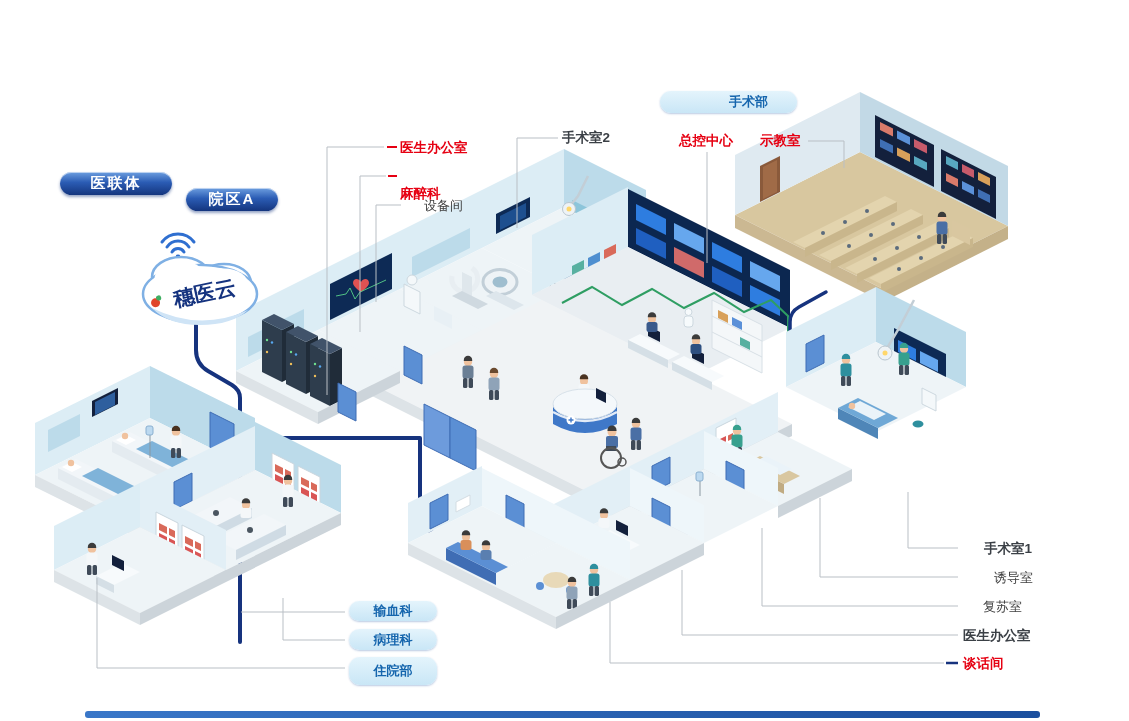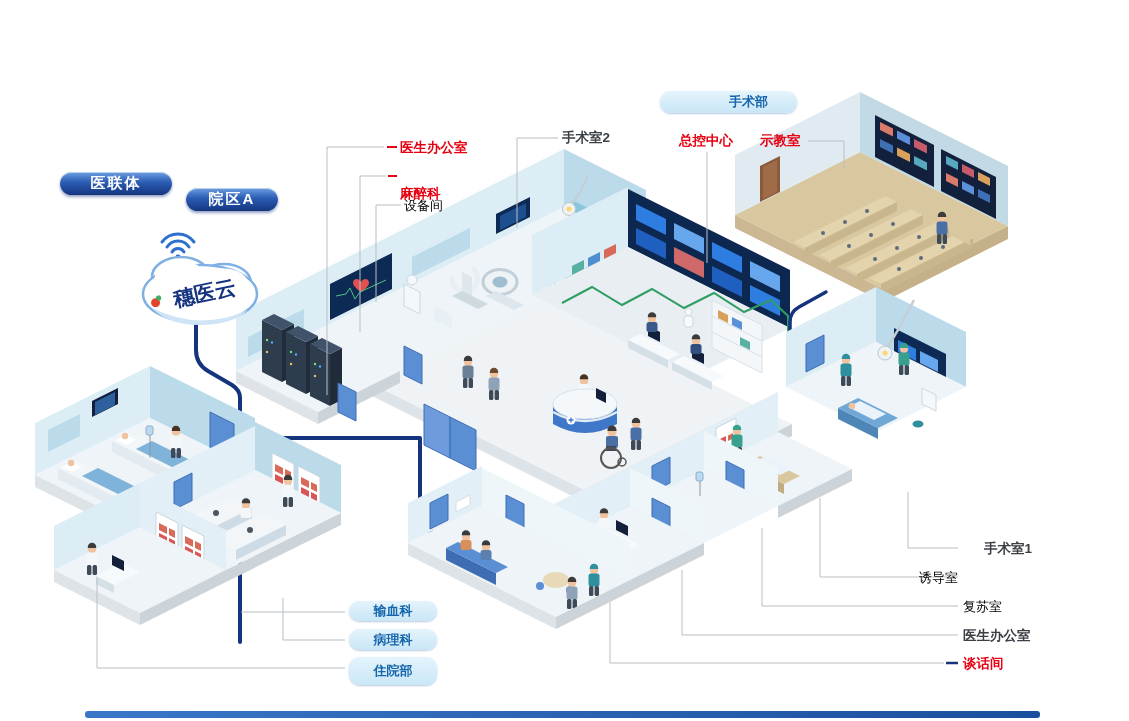--- a/index.html
+++ b/index.html
@@ -2,21 +2,21 @@
 <html><head>
 <meta charset="utf-8">
 <style>
   html,body{margin:0;padding:0;background:#fff;}
   .stage{position:relative;width:1129px;height:721px;background:#ffffff;overflow:hidden;
          font-family:"Liberation Sans",sans-serif;}
   .stage svg{position:absolute;left:0;top:0;}
   svg text{font-family:"Liberation Sans",sans-serif;}
   .lbl{position:absolute;white-space:nowrap;line-height:16px;font-size:13.5px;}
   .lbl-red{color:#e60012;font-weight:700;}
-  .lbl-gray{color:#000000;font-weight:400;font-size:13px;}
+  .lbl-gray{color:#404040;font-weight:400;font-size:13px;margin-left:20px;}
   .lbl-dark{color:#3b4046;font-weight:700;}
   .pill-light{position:absolute;display:flex;align-items:center;justify-content:center;
       background:linear-gradient(180deg,#e4f4fc 0%,#c9e6f6 100%);
       border-radius:11px;color:#1565ad;font-weight:700;font-size:13px;
       box-shadow:0 1px 2px rgba(27,80,160,.3);}
   .pill-dark{position:absolute;display:flex;align-items:center;justify-content:center;
       background:linear-gradient(180deg,#6d9fe0 0%,#2b5cb4 45%,#14357e 100%);
       border-radius:12px;color:#fff;font-weight:700;font-size:15px;letter-spacing:2px;
       box-shadow:0 2px 3px rgba(20,53,126,.45), inset 0 1px 0 rgba(255,255,255,.55);}
   .bottom-bar{position:absolute;left:85px;top:711px;width:955px;height:7px;border-radius:3px;
@@ -462,21 +462,21 @@
 <div class="pill-light" style="left:660px;top:91px;width:97px;height:22px;padding-left:40px;">手术部</div>
 
 <div class="lbl lbl-red" style="left:679px;top:133px;">总控中心</div>
 <div class="lbl lbl-red" style="left:760px;top:133px;">示教室</div>
 <div class="lbl lbl-dark" style="left:562px;top:130px;">手术室2</div>
 <div class="lbl lbl-red" style="left:400px;top:140px;">医生办公室</div>
 <div class="lbl lbl-red" style="left:400px;top:169px;margin-top:17px;">麻醉科</div>
 <div class="lbl lbl-gray" style="left:404px;top:198px;">设备间</div>
 
 <div class="lbl lbl-dark" style="left:963px;top:541px;margin-left:21px;">手术室1</div>
-<div class="lbl lbl-gray" style="left:919px;top:570px;">诱导室</div>
+<div class="lbl lbl-gray" style="left:974px;top:570px;">诱导室</div>
 <div class="lbl lbl-gray" style="left:963px;top:599px;">复苏室</div>
 <div class="lbl lbl-dark" style="left:963px;top:628px;">医生办公室</div>
 <div class="lbl lbl-red" style="left:963px;top:656px;">谈话间</div>
 
 <div class="pill-light" style="left:349px;top:601px;width:88px;height:20px;">输血科</div>
 <div class="pill-light" style="left:349px;top:629px;width:88px;height:21px;">病理科</div>
 <div class="pill-light" style="left:349px;top:657px;width:88px;height:28px;">住院部</div>
 
 <div class="pill-dark" style="left:60px;top:172px;width:112px;height:23px;">医联体</div>
 <div class="pill-dark" style="left:186px;top:188px;width:92px;height:23px;">院区A</div>

